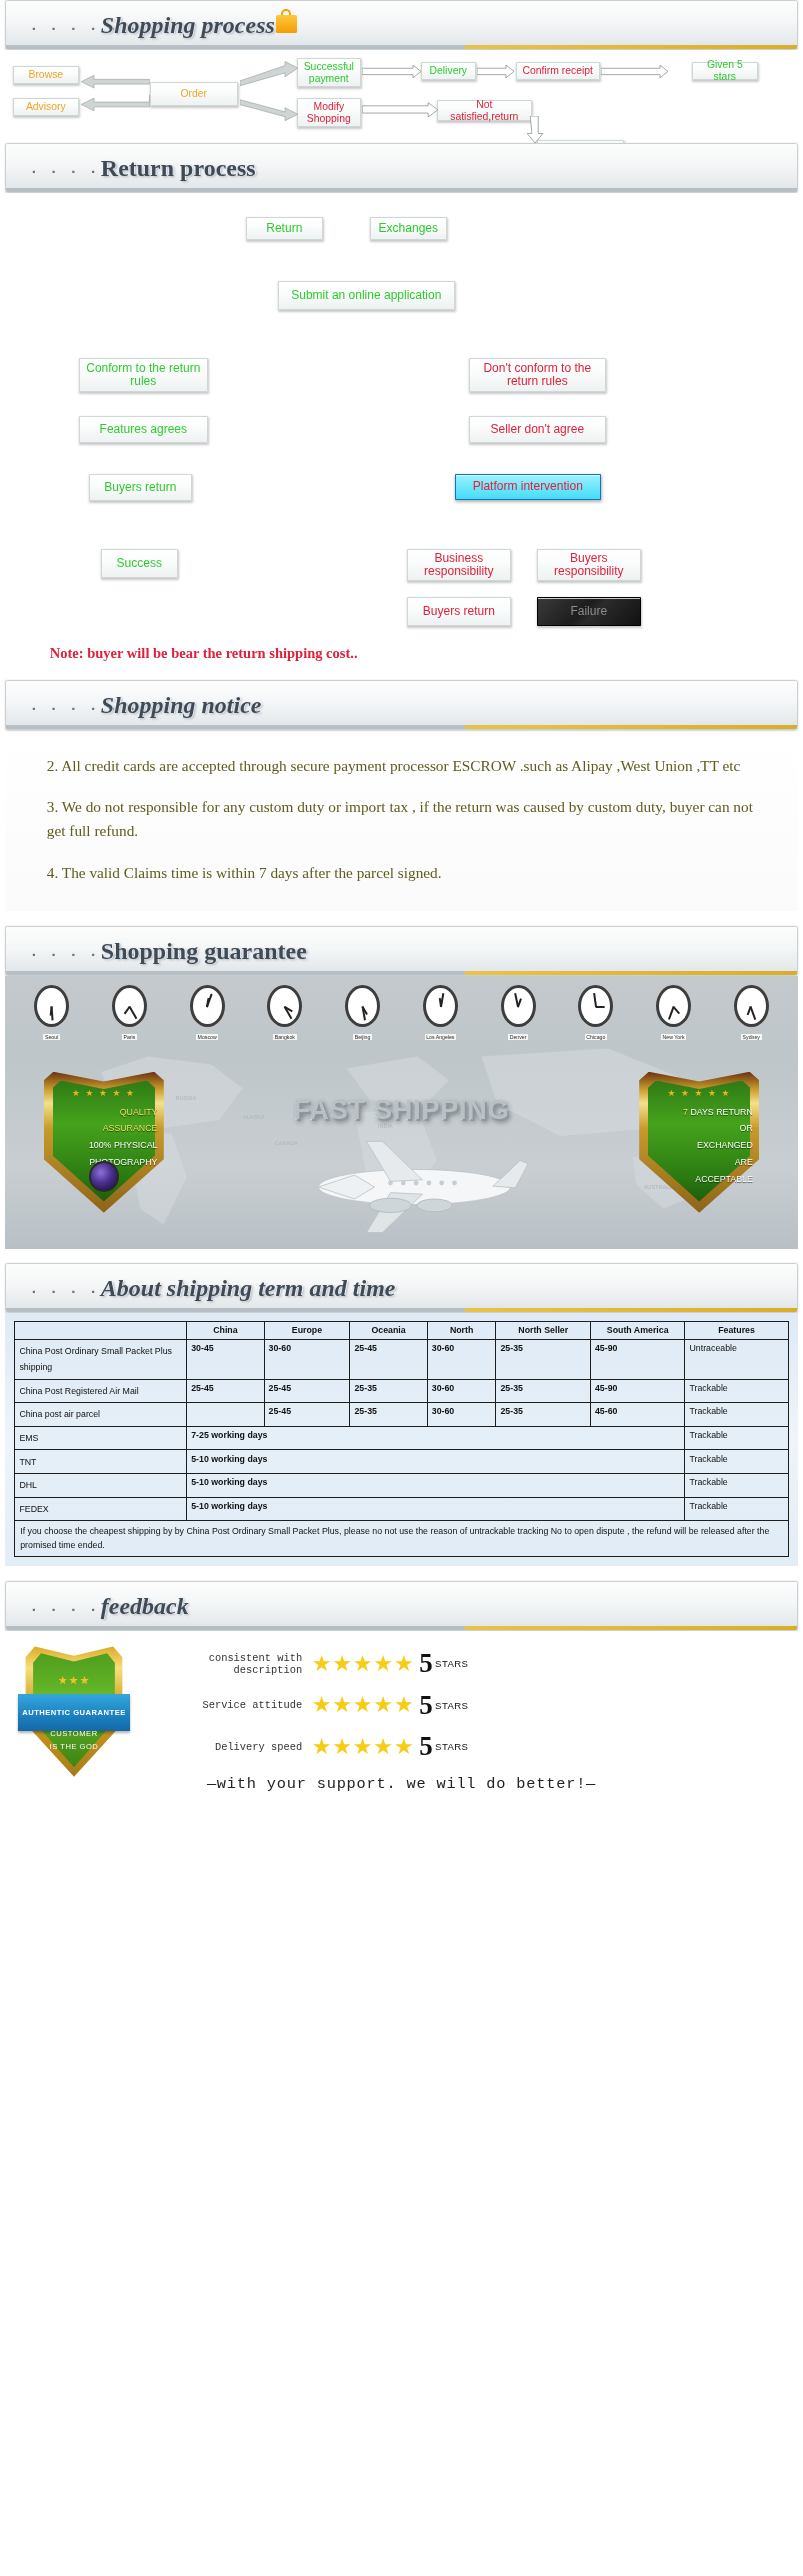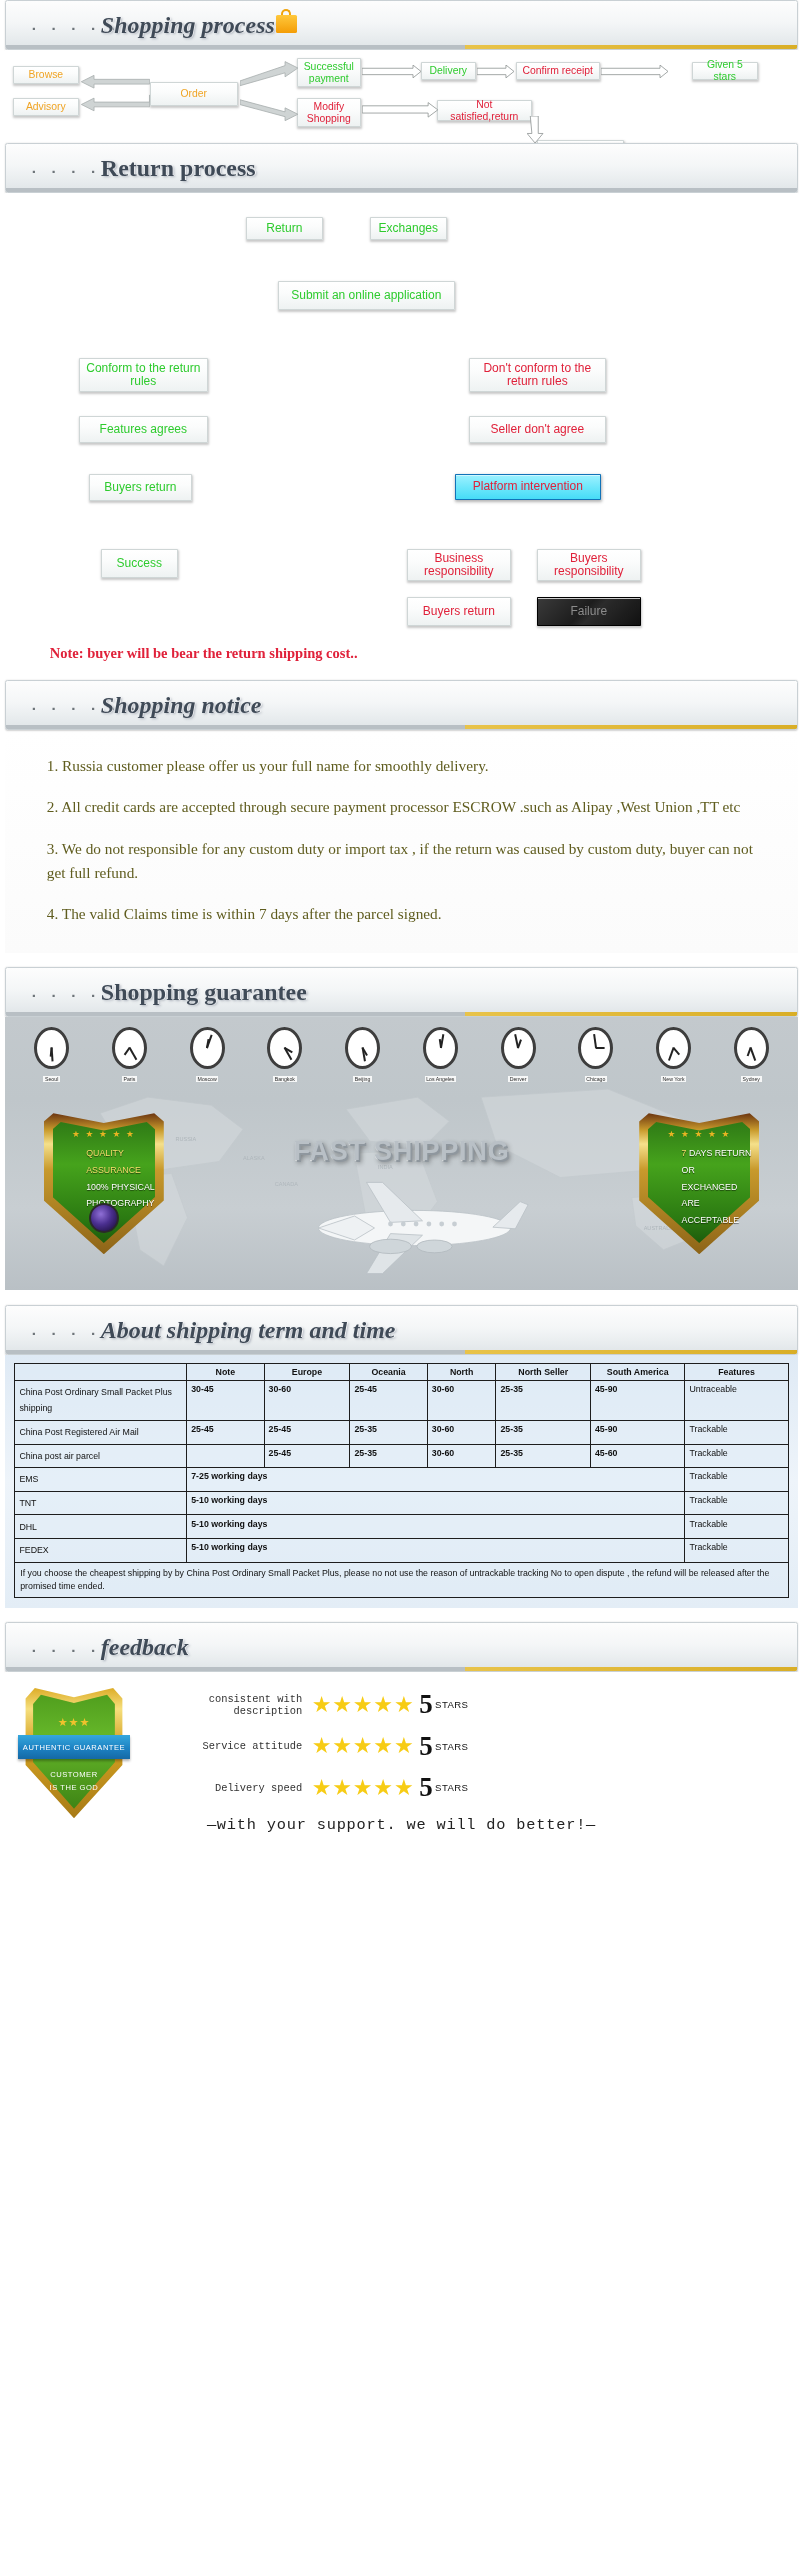--- a/index.html
+++ b/index.html
@@ -165,21 +165,21 @@
     position:absolute; left:8.8px; right:8.8px; top:8.8px; bottom:11.2px;
     background:linear-gradient(to bottom,#2f7a16,#46a31c 35%,#2b7a12 80%,#1d5c0c);
     clip-path:polygon(0% 6%, 8% 0%, 50% 7%, 92% 0%, 100% 6%, 100% 62%, 50% 100%, 0% 62%);
   }
   .shield .sh-stars {
     position:absolute; top:16px; width:100%; text-align:center;
     color:#e8b423; font-size:8.8px; letter-spacing:1.6px;
   }
   .shield .sh-text {
     position:absolute; top:32px; left:6.4px; right:6.4px;
-    text-align:left; color:#fff; font-size:8.8px; line-height:1.9;
+    text-align:right; color:#fff; font-size:8.8px; line-height:1.9;
     text-shadow:0 0.8px 0.8px rgba(0,0,0,.55);
     margin-left:36px;
   }
   .shield .sh-text .gold { color:#f4dd6a; }
   .shield .lens {
     position:absolute; left:50%; margin-left:-15.3px; bottom:21px;
     width:30.5px; height:30.5px; border-radius:50%;
     background:radial-gradient(circle at 38% 35%, #8f6fd6 0%, #4a2f8f 45%, #15092e 100%);
     border:2.4px solid #2a2a2a;
   }
@@ -239,24 +239,24 @@
   .fb-shield .i {
     position:absolute; left:8px; right:8px; top:7.2px; bottom:9.6px;
     background:linear-gradient(to bottom,#4f9d1d,#67b82a 40%,#3e8415);
     clip-path:polygon(3% 10%,12% 2%,50% 9%,88% 2%,97% 10%,97% 60%,50% 100%,3% 60%);
   }
   .fb-shield .crown {
     position:absolute; top:30.5px; width:100%; text-align:center;
     font-size:11.2px; color:#f0c22c; letter-spacing:0.8px;
   }
   .fb-shield .ribbon {
-    position:absolute; left:-4.8px; right:-4.8px; top:50px; height:24px;
+    position:absolute; left:-4.8px; right:-4.8px; top:50px; height:37px;
     background:linear-gradient(to bottom,#35a7dd,#1b7fc0 60%,#1569a5);
     display:flex; align-items:center; justify-content:center;
-    color:#fff; font-size:7.6px; font-weight:normal; letter-spacing:0.5px;
+    color:#fff; font-size:7.6px; font-weight:bold; letter-spacing:0.5px;
     box-shadow:0 1.6px 2.4px rgba(0,0,0,.3);
   }
   .fb-shield .cust {
     position:absolute; top:84px; width:100%; text-align:center;
     color:#fff; font-size:7.6px; line-height:1.7; letter-spacing:0.5px;
   }
   .fb-rows { margin-left:138px; padding-top:8px; }
   .fb-row {
     display:flex; align-items:center; margin-bottom:14.5px;
   }
@@ -386,21 +386,20 @@
     <div class="note-line">Note: buyer will be bear the return shipping cost..</div>
   </div>
 
   <div class="sec-wrap" style="margin-top:17.7px;">
     <div class="sec-head">
       <span class="dots">. . . . . .</span>
       <span class="title">Shopping notice</span>
       <span class="sec-head-underline"></span>
     </div>
     <div class="notice-body">
-      <p>1. Russia customer please offer us your full name for smoothly delivery.</p>
       <p>2. All credit cards are accepted through secure payment processor ESCROW .such as Alipay ,West Union ,TT etc</p>
       <p>3. We do not responsible for any custom duty or import tax , if the return was caused by custom duty,  buyer can not get full refund.</p>
       <p>4. The valid Claims time is within 7 days after the parcel signed.</p>
     </div>
   </div>
 
   <div class="sec-wrap" style="margin-top:14.5px;">
     <div class="sec-head">
       <span class="dots">. . . . . .</span>
       <span class="title up">Shopping guarantee</span>
@@ -520,21 +519,21 @@
       <span class="dots">. . . . . .</span>
       <span class="title">About shipping term and time</span>
       <span class="sec-head-underline"></span>
     </div>
 
     <div class="tablewrap">
       <table class="ship">
         <thead>
           <tr>
             <th style="width:20%"></th>
-            <th style="width:9%">Note</th>
+            <th style="width:9%">China</th>
             <th style="width:10%">Europe</th>
             <th style="width:9%">Oceania</th>
             <th style="width:8%">North</th>
             <th style="width:11%">North Seller</th>
             <th style="width:11%">South America</th>
             <th style="width:12%">Features</th>
           </tr>
         </thead>
         <tbody id="ship-body">
             <tr>

